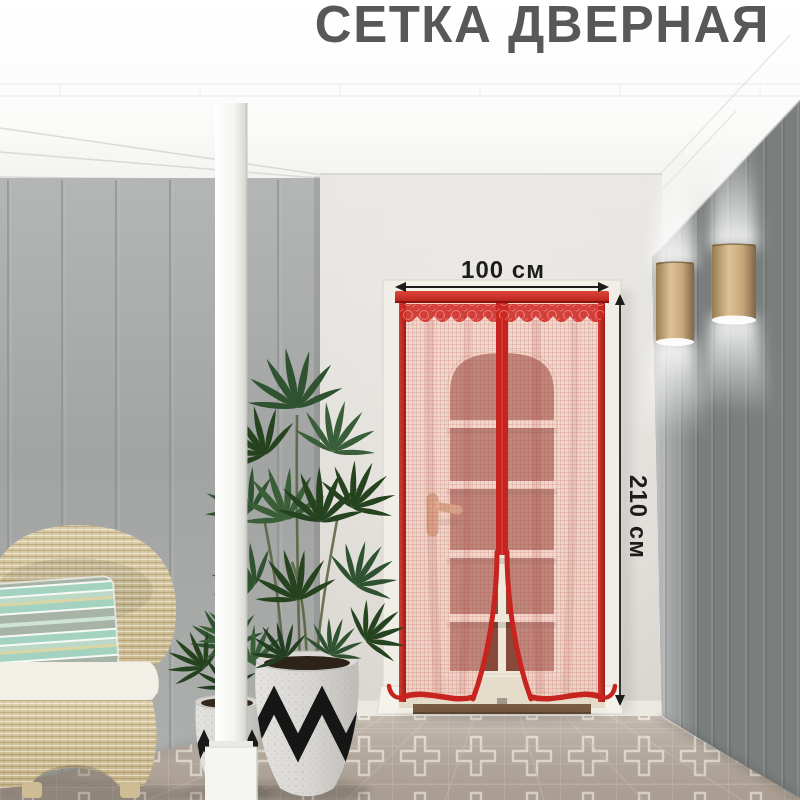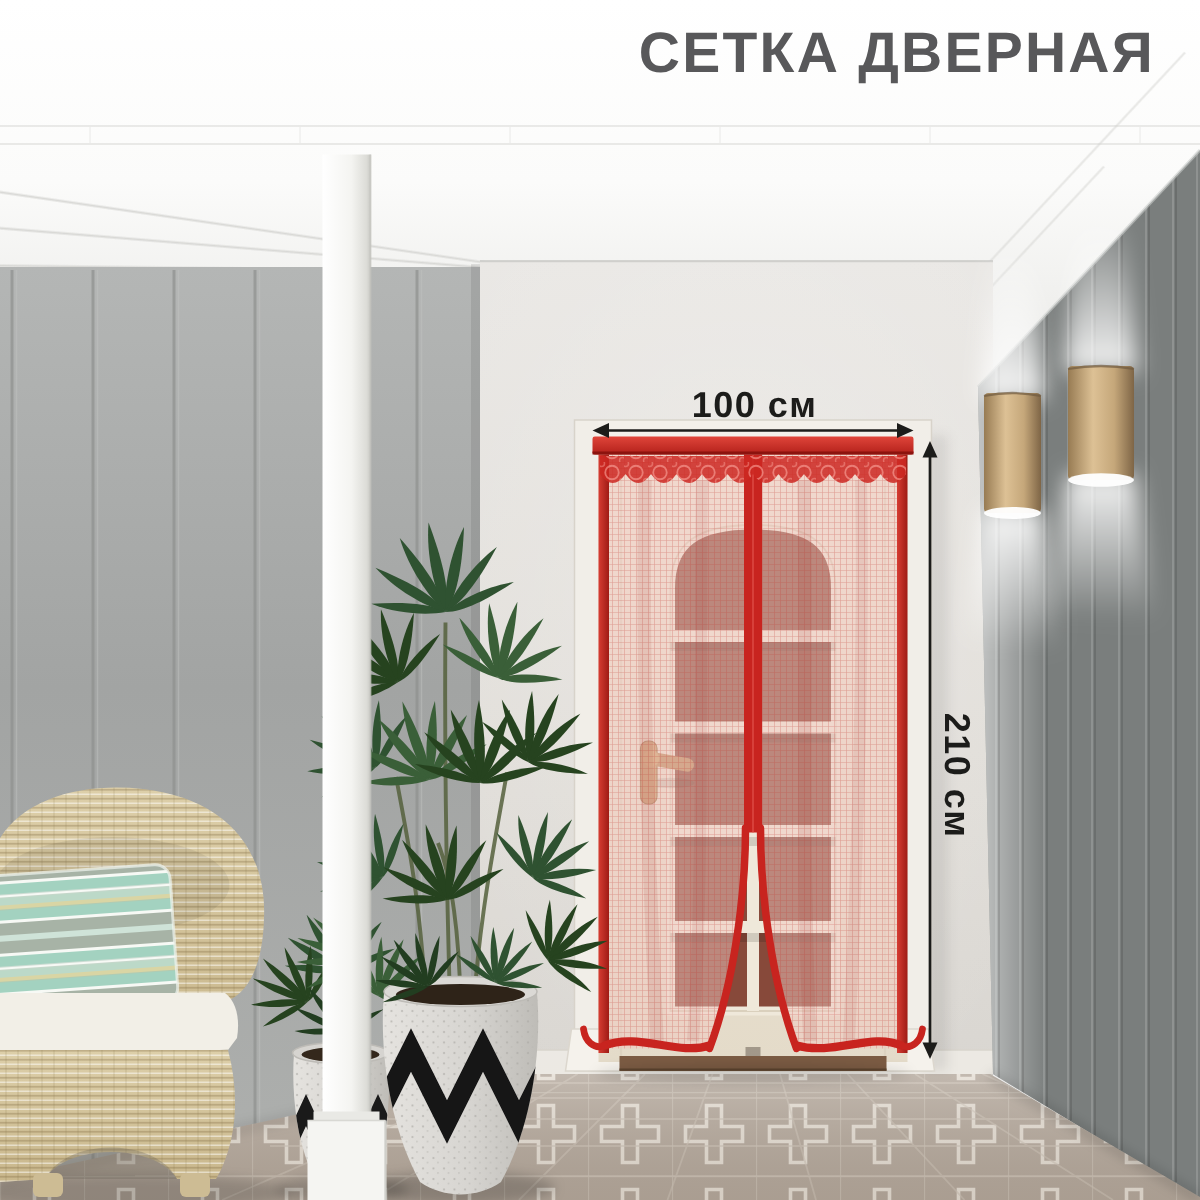--- a/index.html
+++ b/index.html
@@ -1,20 +1,20 @@
 <!DOCTYPE html>
 <html style="--accent-red: #c8241f; --red-dark: #a91d18; --mesh-pink: #f2c7bf; --title-gray: #58585a; --dim-black: #1c1c1a; --wall-left: #a8aaa9; --wall-back: #e2dfdb; --wall-right: #8d918f; --ceiling-white: #f6f6f4; --floor-taupe: #b6aa9e; --tile-line: #e7e0d6; --pot-gray: #d8d6d2; --zigzag-black: #1a1a1a; --leaf-green: #2f5231; --wicker-tan: #d6c59e; --cushion-white: #f2efe7; --pillow-mint: #a3d2c0; --lamp-tan: #cfb184; --door-cream: #ece4d6; --pane-brown: #87493a; --handle-brass: #c49a66; --threshold-brown: #7b5b43;"><head>
 <meta charset="utf-8">
 <style>
   html,body{margin:0;padding:0;background:#fff;}
   .stage{position:relative;width:800px;height:800px;overflow:hidden;background:#fff;
          font-family:"Liberation Sans",sans-serif;}
   .scene{position:absolute;left:0;top:0;}
-  .heading{position:absolute;top:16px;right:30px;text-align:right;
-           font-size:38px;font-weight:700;letter-spacing:1.5px;line-height:41px;
+  .heading{position:absolute;top:4px;right:30px;text-align:right;
+           font-size:51px;font-weight:700;letter-spacing:1.5px;line-height:41px;
            color:var(--title-gray,#58585a);}
   svg text{font-family:"Liberation Sans",sans-serif;}
   .dim-text{fill:var(--dim-black,#1c1c1a);font-size:24px;font-weight:600;letter-spacing:1px;}
   .dim-line{stroke:var(--dim-black,#1c1c1a);stroke-width:1.8;fill:none;}
   .dim-mark{fill:var(--dim-black,#1c1c1a);}
   .accent-fill{fill:var(--accent-red,#c8241f);}
   .accent-stroke{stroke:var(--accent-red,#c8241f);}
 </style>
 </head>
 <body>

